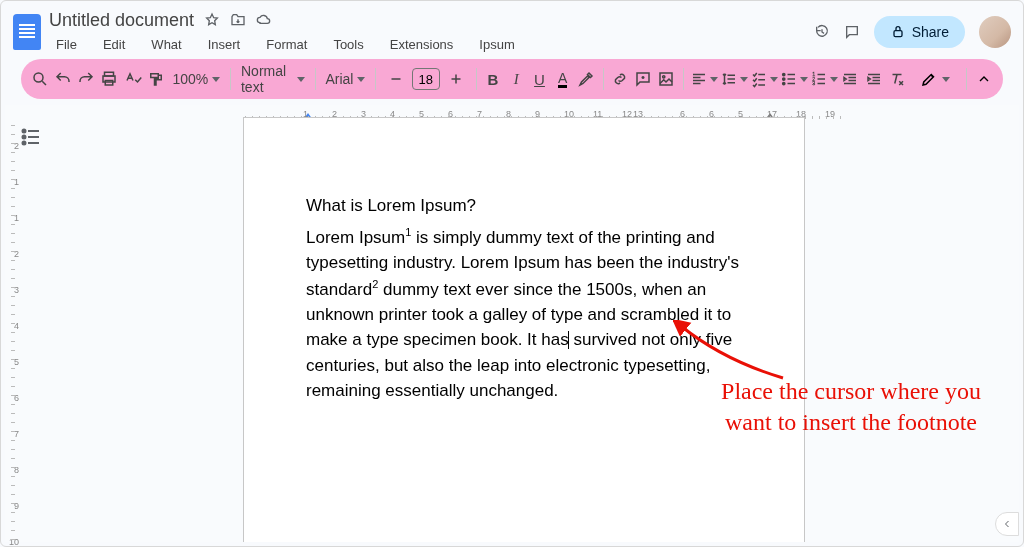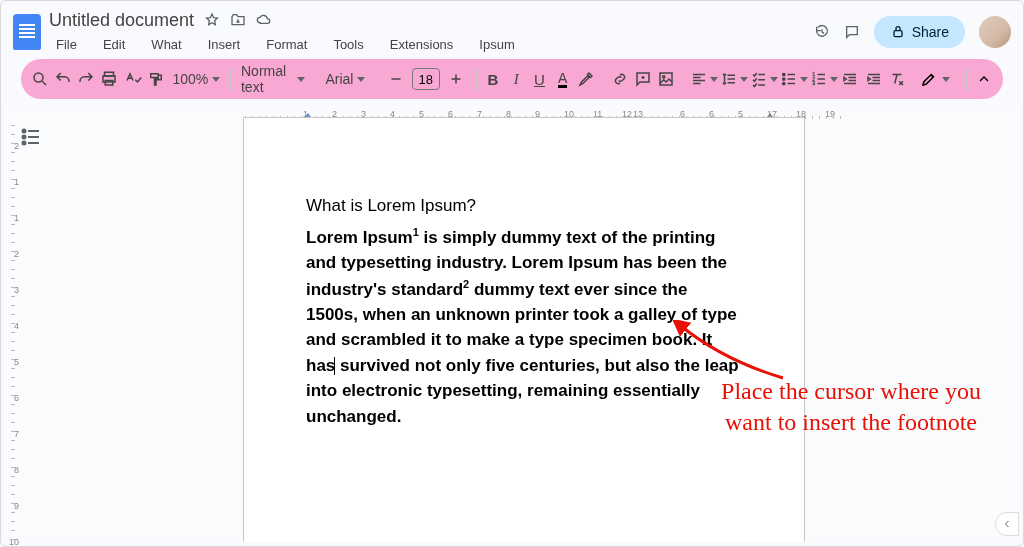--- a/index.html
+++ b/index.html
@@ -48,21 +48,21 @@
   .hrule .m { position:absolute; bottom:0; font-size:9px; color:#888; }
   .hrule .tk { position:absolute; bottom:0; width:1px; height:3px; background:#bbb; }
   .hrule .indent { position:absolute; bottom:-1px; width:0;height:0;border-left:5px solid transparent;border-right:5px solid transparent;border-bottom:7px solid #4285f4; }
   .hrule .indent.right { border-bottom-color:#777; }
 
   .outline-ic { position:absolute; left:14px; top:20px; width:24px; height:24px; color:#5f6368; display:flex; align-items:center; justify-content:center; }
 
   .page { position:absolute; left:218px; top:12px; width:562px; height:430px; background:#fff; border:1px solid #c7c7c7; }
   .content { padding:78px 62px 0 62px; font-family: Arial, sans-serif; color:#000; }
   .h { font-size:17px; color:#000; margin-bottom:8px; }
-  .body { font-size:17px; line-height:1.5;font-weight:bold; }
+  .body { font-size:17px; line-height:1.5; }
   sup { font-size:11px; vertical-align:super; }
   .cursor { display:inline-block; width:1px; height:18px; background:#000; vertical-align:text-bottom; margin-left:-1px; }
 
   
   .anno { position:absolute; left:720px; top:375px; width:260px; color:#e91006; font-family: "Comic Sans MS", "Segoe Script", cursive; font-size:24px; line-height:1.3; text-align:center; pointer-events:none; }
   .arrow { position:absolute; pointer-events:none; }
 
   .chevbtn { position:absolute; right:0; bottom:6px; width:24px; height:24px; border:1px solid #ddd; border-radius:12px 0 0 12px; background:#fff; display:flex; align-items:center; justify-content:center; color:#5f6368; }
 </style>
 </head>

